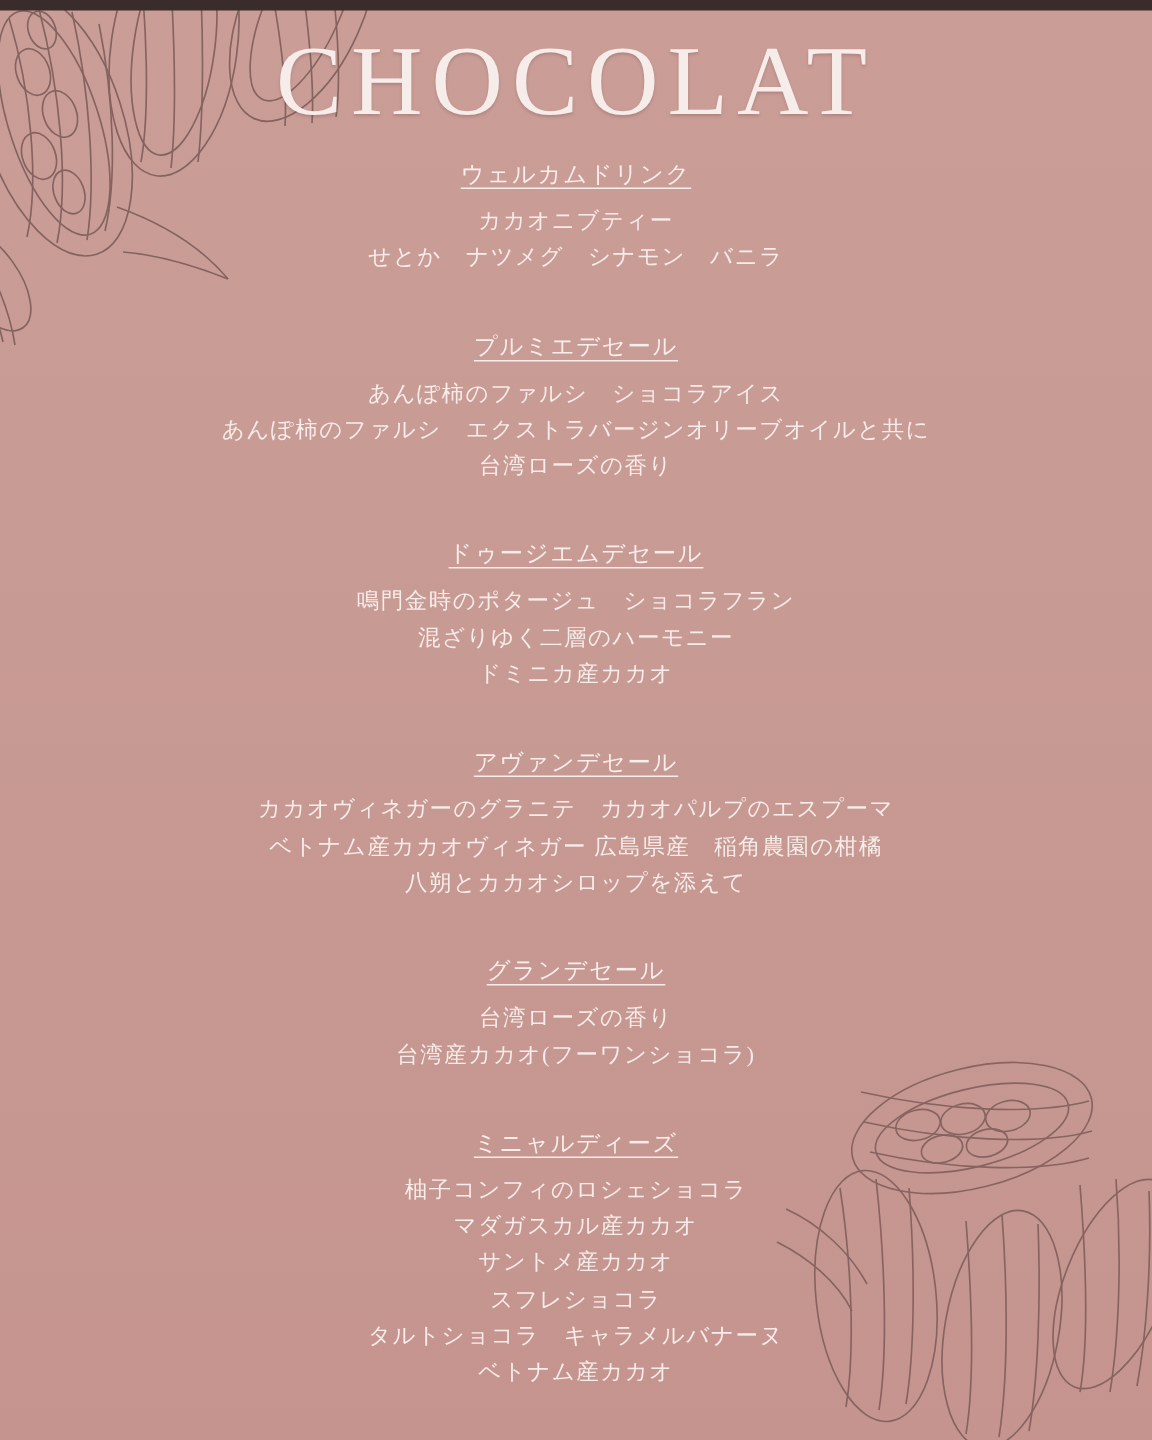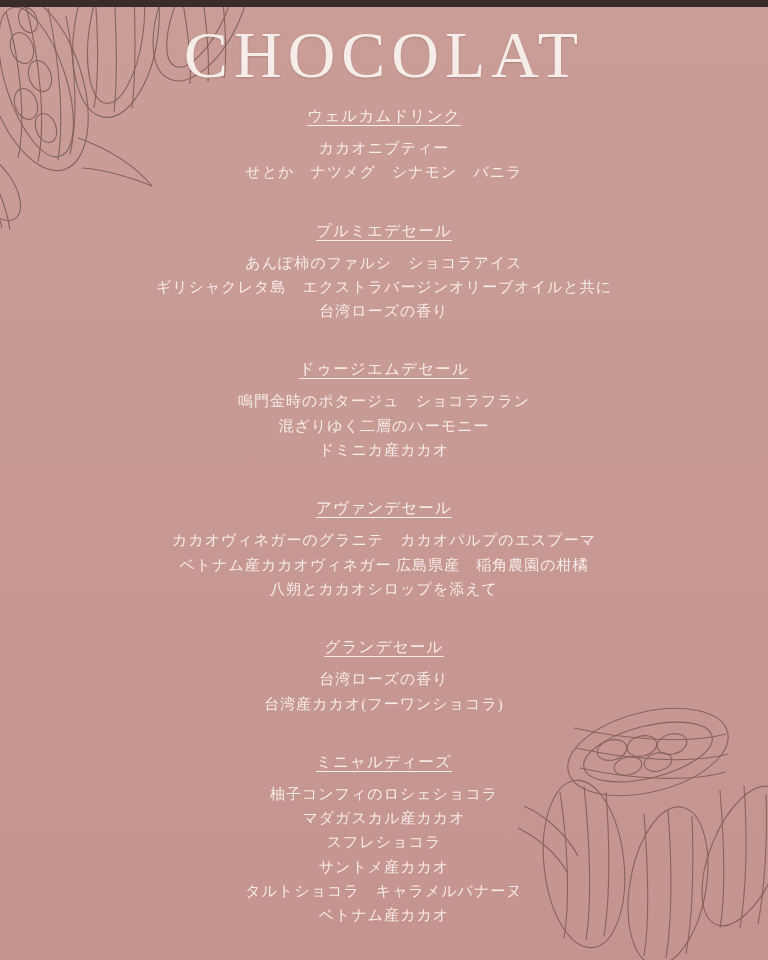--- a/index.html
+++ b/index.html
@@ -159,21 +159,21 @@
 
     <div class="section first">
       <div class="sec-head">ウェルカムドリンク</div>
       <div class="line">カカオニブティー</div>
       <div class="line">せとか　ナツメグ　シナモン　バニラ</div>
     </div>
 
     <div class="section">
       <div class="sec-head">プルミエデセール</div>
       <div class="line">あんぽ柿のファルシ　ショコラアイス</div>
-      <div class="line">ギリシャクレタ島　エクストラバージンオリーブオイルと共に</div>
+      <div class="line">あんぽ柿のファルシ　エクストラバージンオリーブオイルと共に</div>
       <div class="line">台湾ローズの香り</div>
     </div>
 
     <div class="section">
       <div class="sec-head">ドゥージエムデセール</div>
       <div class="line">鳴門金時のポタージュ　ショコラフラン</div>
       <div class="line">混ざりゆく二層のハーモニー</div>
       <div class="line">ドミニカ産カカオ</div>
     </div>
 
@@ -187,22 +187,22 @@
     <div class="section">
       <div class="sec-head">グランデセール</div>
       <div class="line">台湾ローズの香り</div>
       <div class="line">台湾産カカオ(フーワンショコラ)</div>
     </div>
 
     <div class="section">
       <div class="sec-head">ミニャルディーズ</div>
       <div class="line">柚子コンフィのロシェショコラ</div>
       <div class="line">マダガスカル産カカオ</div>
+      <div class="line">サントメ産カカオ</div>
       <div class="line">スフレショコラ</div>
-      <div class="line">サントメ産カカオ</div>
       <div class="line">タルトショコラ　キャラメルバナーヌ</div>
       <div class="line">ベトナム産カカオ</div>
     </div>
 
     <div class="footer-head">珈琲　or　紅茶</div>
 
   </div>
 </div>
 
 </body></html>

